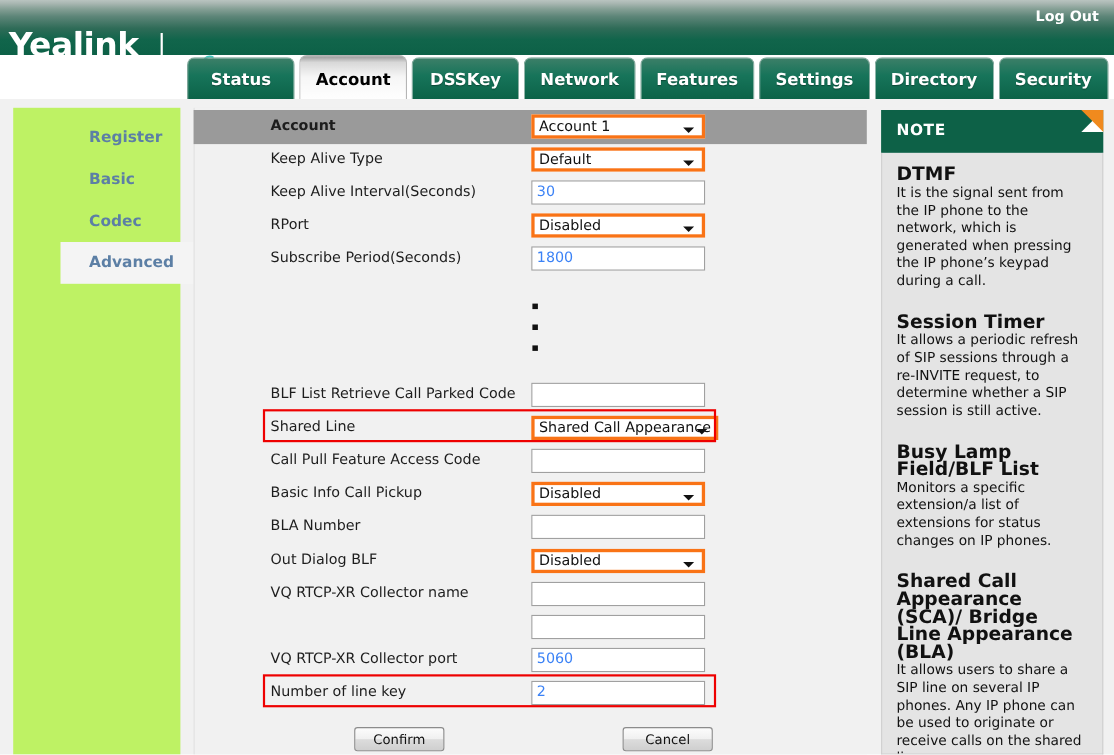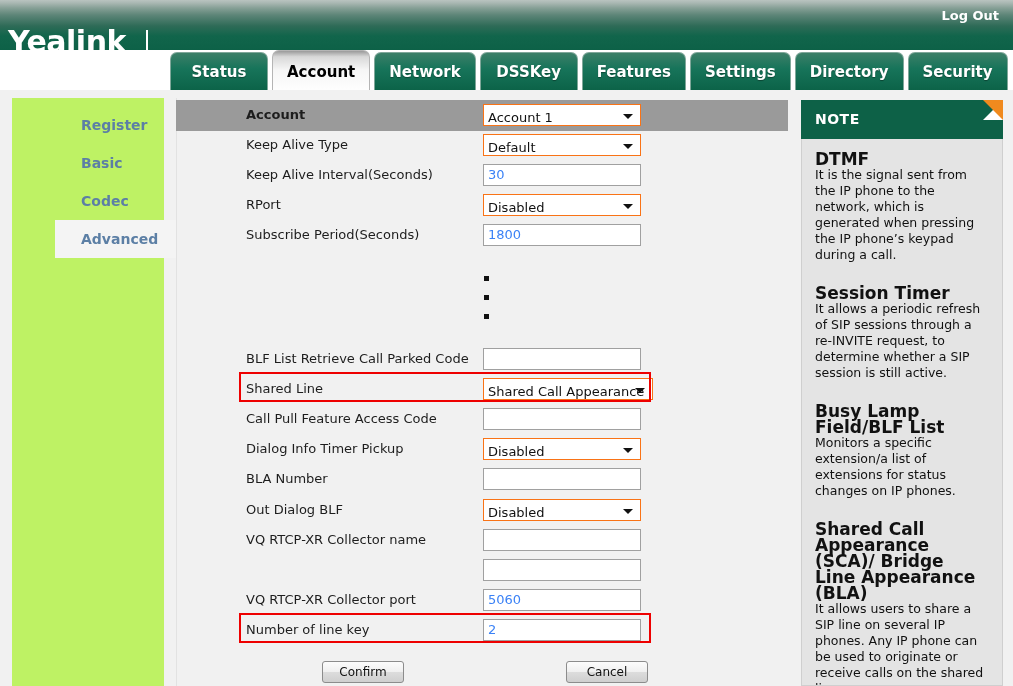--- a/index.html
+++ b/index.html
@@ -106,23 +106,23 @@
   .field {
     position: absolute; left: 307px; top: 4px;
     width: 158px; height: 22px;
     background: #ffffff; border: 1px solid #a0a0a0;
     font-size: 13px; color: #3b82f6; line-height: 20px;
     padding: 0 4px; display: flex; align-items: center;
   }
   .select {
     position: absolute; left: 307px; top: 4px;
     width: 158px; height: 22px;
-    background: #ffffff; border: 1px solid #f97316;
+    background: #ffffff; border: 3px solid #f97316;
     font-size: 13px; color: #111;
-    display: flex; align-items: flex-end; padding: 0 4px;
+    display: flex; align-items: center; padding: 0 4px;
     cursor: pointer;
   }
   .select .caret {
     position: absolute; right: 7px; top: 9px;
     width: 0; height: 0;
     border-left: 5px solid transparent; border-right: 5px solid transparent;
     border-top: 5px solid #111;
   }
   .select .sval { white-space: nowrap; overflow: hidden; }
   .select.wide { width: 170px; }
@@ -188,22 +188,22 @@
   <div class="header">
     <div class="logo">Yealink</div>
     <div class="logo-bar"></div>
     <div class="model"><span>T23</span><span class="g">G</span></div>
     <div class="logout">Log Out</div>
   </div>
 
   <div class="tabs" id="tabs">
       <div class="tab">Status</div>
       <div class="tab active">Account</div>
+      <div class="tab">DSSKey</div>
       <div class="tab">Network</div>
-      <div class="tab">DSSKey</div>
       <div class="tab">Features</div>
       <div class="tab">Settings</div>
       <div class="tab">Directory</div>
       <div class="tab">Security</div>
     </div>
 
   <div class="body-bg"></div>
 
   <div class="sidebar" id="sidebar">
       <div class="side-item">Register</div>
@@ -254,21 +254,21 @@
         <div class="select wide">
           <span class="sval">Shared Call Appearance</span>
           <span class="caret"></span>
         </div>
       </div>
       <div class="row" style="top: 404px; left: 176px; padding-left: 13px;">
         <div class="lbl">Call Pull Feature Access Code</div>
         <div class="field"></div>
       </div>
       <div class="row" style="top: 434px; left: 176px;">
-        <div class="lbl">Dialog Info Timer Pickup</div>
+        <div class="lbl">Basic Info Call Pickup</div>
         <div class="select">
           <span class="sval">Disabled</span>
           <span class="caret"></span>
         </div>
       </div>
       <div class="row" style="top: 464px; left: 176px;">
         <div class="lbl">BLA Number</div>
         <div class="field"></div>
       </div>
       <div class="row" style="top: 495px; left: 176px;">

